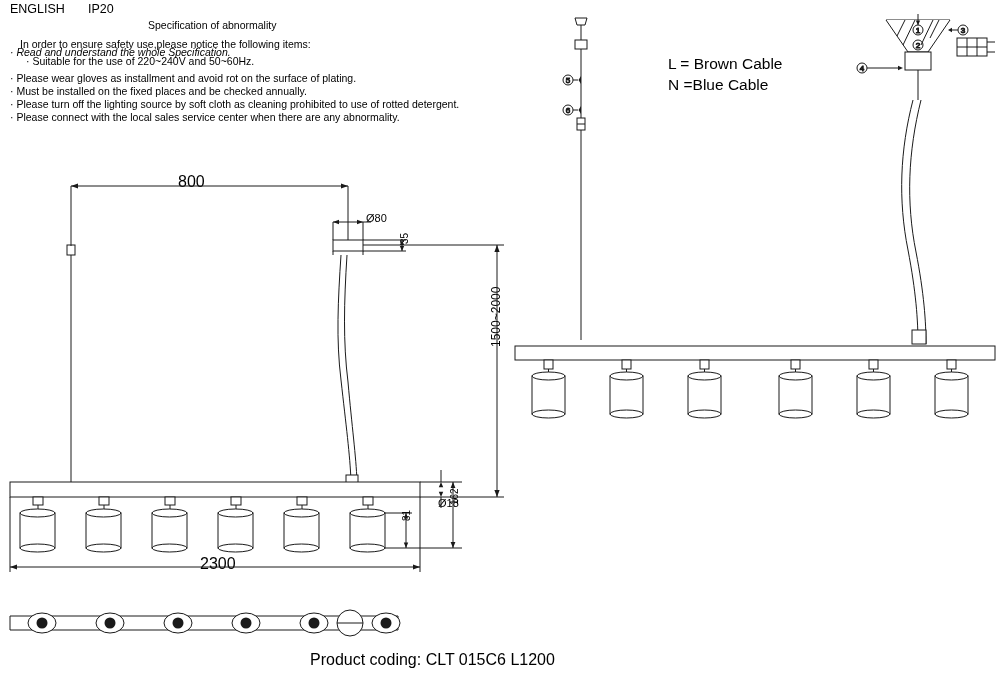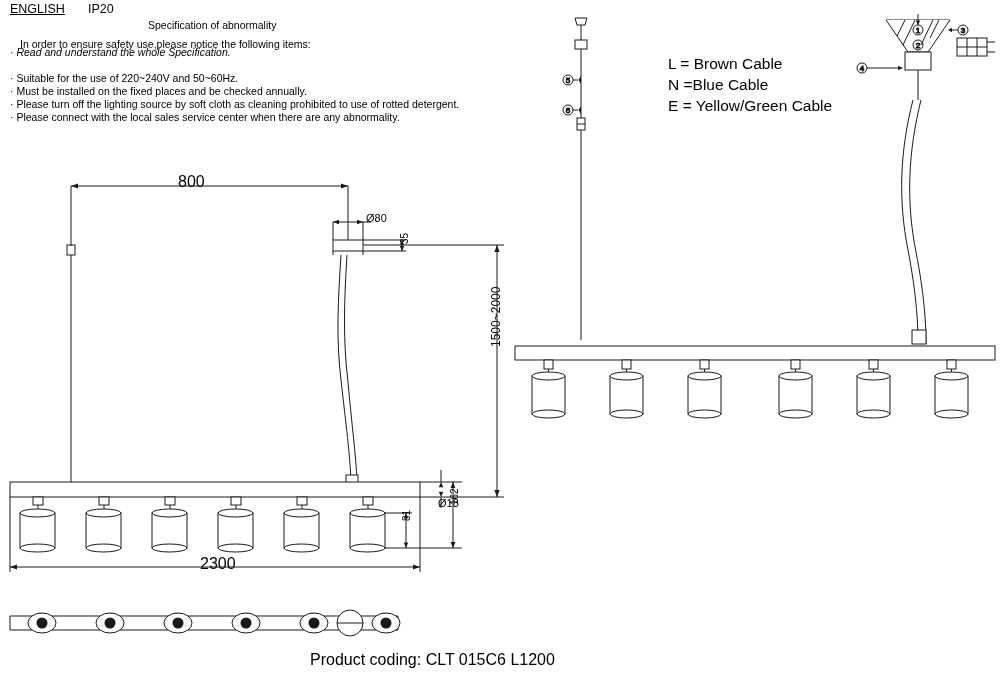--- a/index.html
+++ b/index.html
@@ -29,21 +29,20 @@
   }
   .txt {
     position: absolute;
     white-space: pre;
     line-height: 1.25;
   }
   
   #header-lang {
     left: 10px; top: 2px;
     font-size: 12.5px;
-    text-decoration: underline;
   }
   #header-ip {
     left: 88px; top: 2px;
     font-size: 12.5px;
     text-align: center;
   }
   #spec-title {
     left: 148px; top: 19px;
     font-size: 10.5px;
   }
@@ -98,28 +97,28 @@
 
 <div class="page">
 
   <div class="txt" id="header-lang">ENGLISH</div>
   <div class="txt" id="header-ip">IP20</div>
 
   <div class="txt" id="spec-title">Specification of abnormality</div>
   <div class="txt" id="spec-lead">In order to ensure safety use,please notice the following items:</div>
 
   <div class="txt spec-line" style="top:46px;font-style:italic;">· Read and understand the whole Specification.</div>
-  <div class="txt spec-line" style="top:72px;">· Suitable for the use of 220~240V and 50~60Hz.</div>
+  <div class="txt spec-line" style="top:55px;margin-left:16px;">· Suitable for the use of 220~240V and 50~60Hz.</div>
+  <div class="txt spec-line" style="top:72px;">· Please wear gloves as installment and avoid rot on the surface of plating.</div>
   <div class="txt spec-line" style="top:85px;">· Must be installed on the fixed places and be checked annually.</div>
   <div class="txt spec-line" style="top:98px;">· Please turn off the lighting source by soft cloth as cleaning prohibited to use of rotted detergent.</div>
   <div class="txt spec-line" style="top:111px;">· Please connect with the local sales service center when there are any abnormality.</div>
 
   <div class="txt legend" id="legend-0">L = Brown Cable</div>
   <div class="txt legend" id="legend-1">N =Blue Cable</div>
-  <div class="txt legend" id="legend-2">E = Yellow/Green Cable</div>
 
   <div class="txt dim" id="dim-800">800</div>
   <div class="txt dim" id="dim-1200">2300</div>
   <div class="txt dim-small" id="dim-d80">Ø80</div>
   <div class="txt dim-small vert" id="dim-35">35</div>
   <div class="txt dim-small" id="dim-d18">Ø18</div>
   <div class="txt dim-small vert" id="dim-81">81</div>
   <div class="txt dim-small vert" id="dim-162">162</div>
   <div class="txt dim vert" id="dim-1500">1500~2000</div>
 

